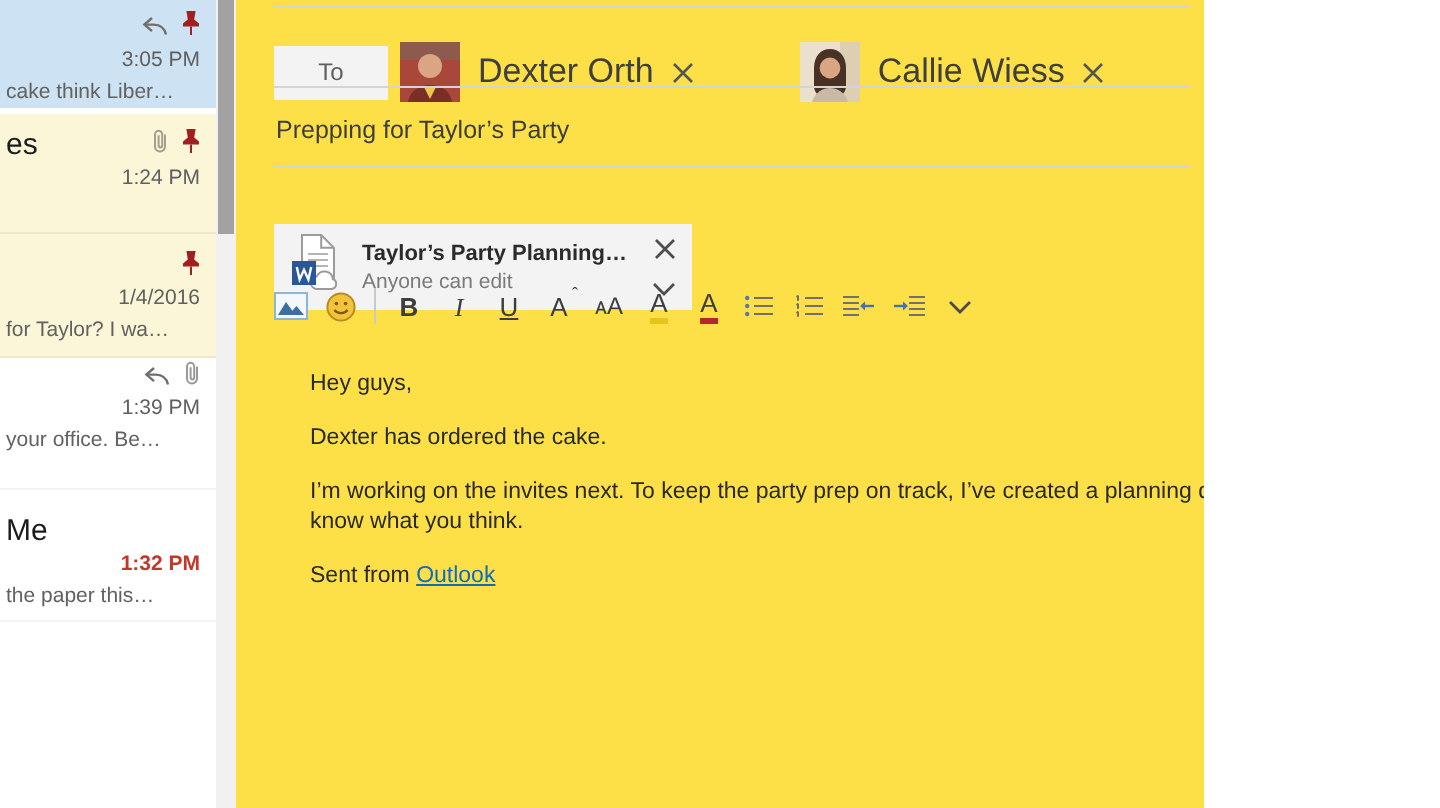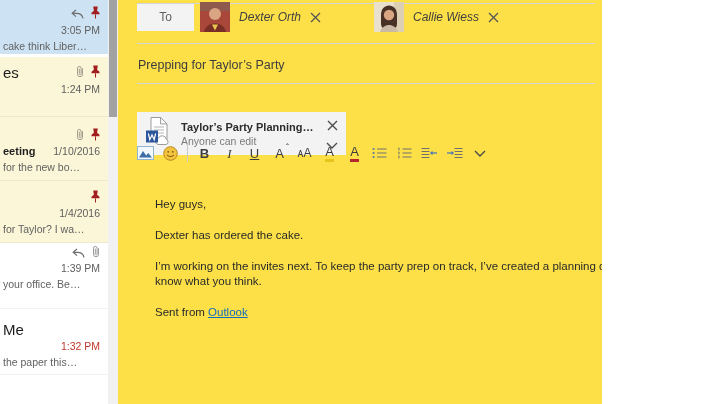--- a/index.html
+++ b/index.html
@@ -10,43 +10,43 @@
   .list-panel { position:absolute; left:0; top:0; width:108px; height:404px; background:#fff; overflow:hidden; }
   .msg-item { position:relative; width:108px; padding:5px 8px 0 3px; overflow:hidden; }
   .msg-item.sel { background:#cde3f4; height:54px; margin-bottom:3px; }
   .msg-item.pinned { background:#fbf6d8; border-bottom:1px solid rgba(0,0,0,0.05); }
   .msg-item.plain { background:#fff; border-bottom:1px solid #f3f3f3; }
   .row1 { display:flex; align-items:center; height:17px; }
   .row1 .icons { margin-left:auto; display:flex; align-items:center; gap:7px; }
   .nm { font-size:15px; color:#1c1c1c; white-space:nowrap; }
   .row2 { display:flex; align-items:center; margin-top:2px; font-size:10.5px; color:#5f5f5f; }
   .row2 .time { margin-left:auto; white-space:nowrap; }
-  .row2 .time.red { color:#c0392b; font-weight:400; }
+  .row2 .time.red { color:#c0392b; font-weight:700; }
   .subj { font-weight:700; color:#1f1f1f; font-size:11px; white-space:nowrap; }
   .row3 { margin-top:4px; font-size:10.5px; color:#616161; white-space:nowrap; }
   .i2 { height:60px; padding-top:7px; }
   .i3 { height:64px; padding-top:11px; }
   .i4 { height:62px; padding-top:9px; }
   .i5 { height:66px; padding-top:2px; }
   .i6 { height:66px; padding-top:12px; }
 
   
   .list-scrollbar { position:absolute; left:108px; top:0; width:10px; height:404px; background:#f1f1f1; }
   .list-scrollbar .thumb { position:absolute; left:1px; top:0; width:8px; height:117px; background:#a2a2a2; }
 
   
   .hairline { position:absolute; left:137px; right:7px; height:1px; background:#d4d4d4; }
   .hl1 { top:3px; } .hl2 { top:43px; } .hl3 { top:83px; }
 
-  .to-row { position:absolute; left:137px; top:2px; height:30px; display:flex; align-items:center; }
+  .to-row { position:absolute; left:137px; top:21px; height:30px; display:flex; align-items:center; }
   .to-btn { width:57px; height:27px; background:#f3f3f3; border:none; color:#5f5f5f; font-size:12px; font-family:inherit; cursor:pointer; }
   .chip { display:flex; align-items:center; margin-left:6px; }
   .chip + .chip { margin-left:22px;padding-left:31px; }
   .avatar { width:30px; height:30px; flex:0 0 30px; overflow:hidden; }
-  .chip .cname { margin-left:9px; font-size:12px; color:#3f3f3f; white-space:nowrap;font-style:italic; }
+  .chip .cname { margin-left:9px; font-size:17px; color:#3f3f3f; white-space:nowrap; }
   .chip .remove { margin-left:9px; display:flex; align-items:center; cursor:pointer; }
 
   .subject-line { position:absolute; left:138px; top:58px; font-size:12.5px; color:#3d3d3d; }
 
   .attach-card { position:absolute; left:137px; top:112px; width:209px; height:43px; background:#f3f3f3; display:flex; align-items:center; }
   .doc-icon { margin-left:8px; flex:0 0 27px; }
   .attach-text { margin-left:9px; overflow:hidden; }
   .attach-title { font-size:11px; font-weight:700; color:#2b2b2b; white-space:nowrap; }
   .attach-sub { font-size:10.5px; color:#7a7a7a; margin-top:2px; white-space:nowrap; }
   .attach-ctrl { margin-left:auto; margin-right:8px; height:34px; display:flex; flex-direction:column; justify-content:space-between; align-items:center; }
@@ -57,21 +57,21 @@
   .bold { font-weight:700; }
   .ital { font-style:italic; font-family:"Liberation Serif", serif; }
   .und { text-decoration:underline; }
   .grow::after { content:"ˆ"; position:absolute; top:-1px; right:1px; font-size:9px; color:#3e3e3e; }
   .smallcaps { font-size:12px; letter-spacing:0; }
   .bar-yellow { border-bottom:3px solid #e7c41b; padding-bottom:1px; }
   .bar-red { border-bottom:3px solid #b3282d; padding-bottom:1px; }
   .tb-div { width:1px; height:18px; background:#c9c9c9; margin:0 6px 0 2px; }
 
   .body-area { position:absolute; left:137px; top:181px; width:545px; font-size:11.5px; color:#292929; line-height:15px; }
-  .body-area p { margin:16px 0 12px 0;padding-left:18px; }
+  .body-area p { margin:4px 0 12px 0;padding-left:18px; }
   .sig a { color:#0f6cbd; text-decoration:underline; cursor:pointer; }
 </style>
 </head>
 <body>
 
 <div class="app">
 
   <aside class="list-panel">
 
     <div class="msg-item sel">
@@ -104,38 +104,20 @@
                 <path d="M2.2.5h4.6l-.7 4.2 2.4 2v1.6H.5V6.7l2.4-2z" fill="#a11f1f"></path>
                 <rect x="4" y="8.3" width="1" height="4.2" fill="#a11f1f"></rect>
               </svg></span>
         </span>
       </div>
       <div class="row2">
           <span class="time">1:24 PM</span>
         </div>
     </div>
 
-    <div class="msg-item pinned i3">
-      <div class="row1" style="height:15px;">
-        <span class="icons">
-          <span><svg width="8" height="13" viewBox="0 0 8 13">
-                <path d="M6.5 3.2v6a2.5 2.5 0 0 1-5 0v-6a1.8 1.8 0 0 1 3.6 0v5.6a.9.9 0 0 1-1.8 0V3.6" fill="none" stroke="#a39d8c" stroke-width="1"></path>
-              </svg></span>
-          <span><svg width="9" height="13" viewBox="0 0 9 13">
-                <path d="M2.2.5h4.6l-.7 4.2 2.4 2v1.6H.5V6.7l2.4-2z" fill="#a11f1f"></path>
-                <rect x="4" y="8.3" width="1" height="4.2" fill="#a11f1f"></rect>
-              </svg></span>
-        </span>
-      </div>
-      <div class="row2">
-        <span class="subj">eeting</span>
-        <span class="time">1/10/2016</span>
-      </div>
-      <div class="row3">for the new bo…</div>
-    </div>
 
     <div class="msg-item pinned i4">
       <div class="row1" style="height:15px;">
         <span class="icons">
           <span><svg width="9" height="13" viewBox="0 0 9 13">
                 <path d="M2.2.5h4.6l-.7 4.2 2.4 2v1.6H.5V6.7l2.4-2z" fill="#a11f1f"></path>
                 <rect x="4" y="8.3" width="1" height="4.2" fill="#a11f1f"></rect>
               </svg></span>
         </span>
       </div>

